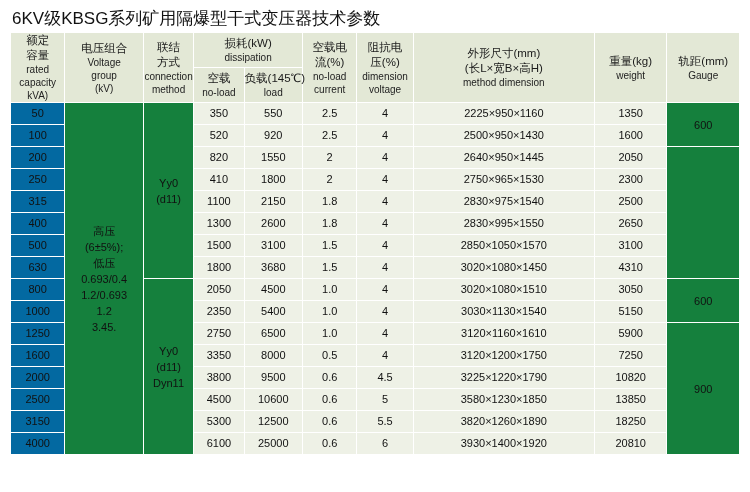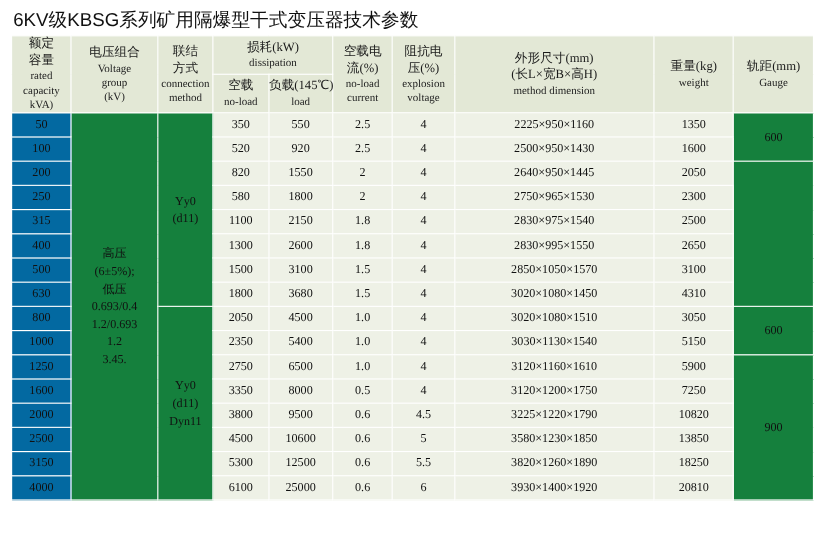--- a/index.html
+++ b/index.html
@@ -36,21 +36,20 @@
     color: #111;
     margin: 0 0 6px 2px;
     line-height: 19px;
     white-space: nowrap;
   }
   table.spec {
     border-collapse: collapse;
     width: 730px;
     table-layout: fixed;
     background: #eef1e6;
-    font-family: Liberation Serif, serif;
   }
   table.spec td, table.spec th {
     border: 1px solid #ffffff;
     text-align: center;
     vertical-align: middle;
     font-weight: normal;
     padding: 0;
   }
   thead td {
     background: #e3e8d6;
@@ -147,21 +146,21 @@
         </td>
         <td rowspan="2">
           <span class="hdr-cn">空载电</span>
           <span class="hdr-cn">流(%)</span>
           <span class="hdr-en">no-load</span>
           <span class="hdr-en">current</span>
         </td>
         <td rowspan="2">
           <span class="hdr-cn">阻抗电</span>
           <span class="hdr-cn">压(%)</span>
-          <span class="hdr-en">explosion</span>
+          <span class="hdr-en">dimension</span>
           <span class="hdr-en">voltage</span>
         </td>
         <td rowspan="2">
           <span class="hdr-cn">外形尺寸(mm)</span>
           <span class="hdr-cn">(长L×宽B×高H)</span>
           <span class="hdr-en">method dimension</span>
         </td>
         <td rowspan="2">
           <span class="hdr-cn">重量(kg)</span>
           <span class="hdr-en">weight</span>
@@ -224,21 +223,21 @@
         <td>1550</td>
         <td>2</td>
         <td>4</td>
         <td>2640×950×1445</td>
         <td>2050</td>
         <td class="side" rowspan="6"></td>
       </tr>
 
       <tr>
         <td class="cap">250</td>
-        <td>580</td>
+        <td>410</td>
         <td>1800</td>
         <td>2</td>
         <td>4</td>
         <td>2750×965×1530</td>
         <td>2300</td>
       </tr>
 
       <tr>
         <td class="cap">315</td>
         <td>1100</td>

